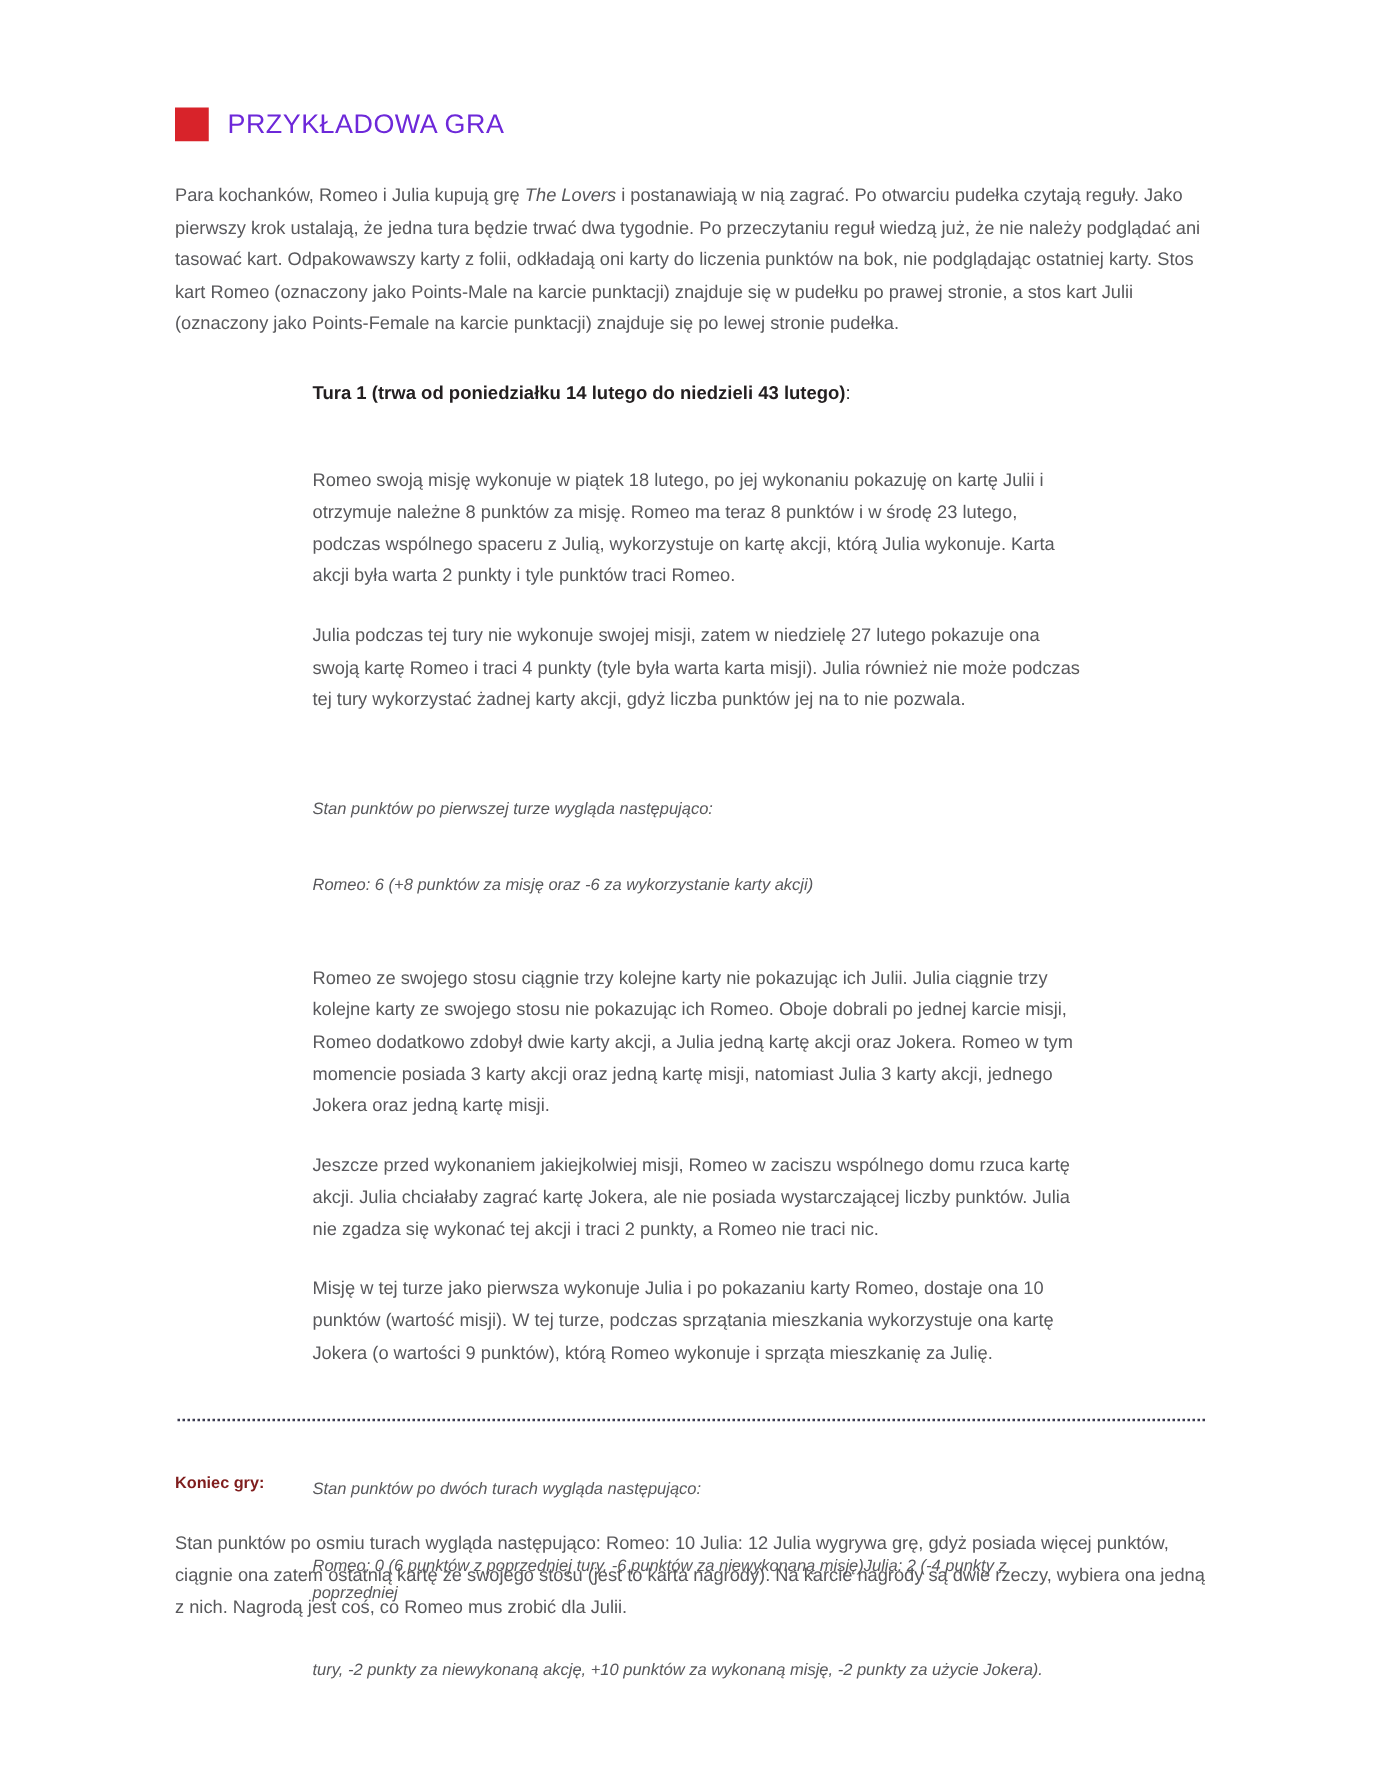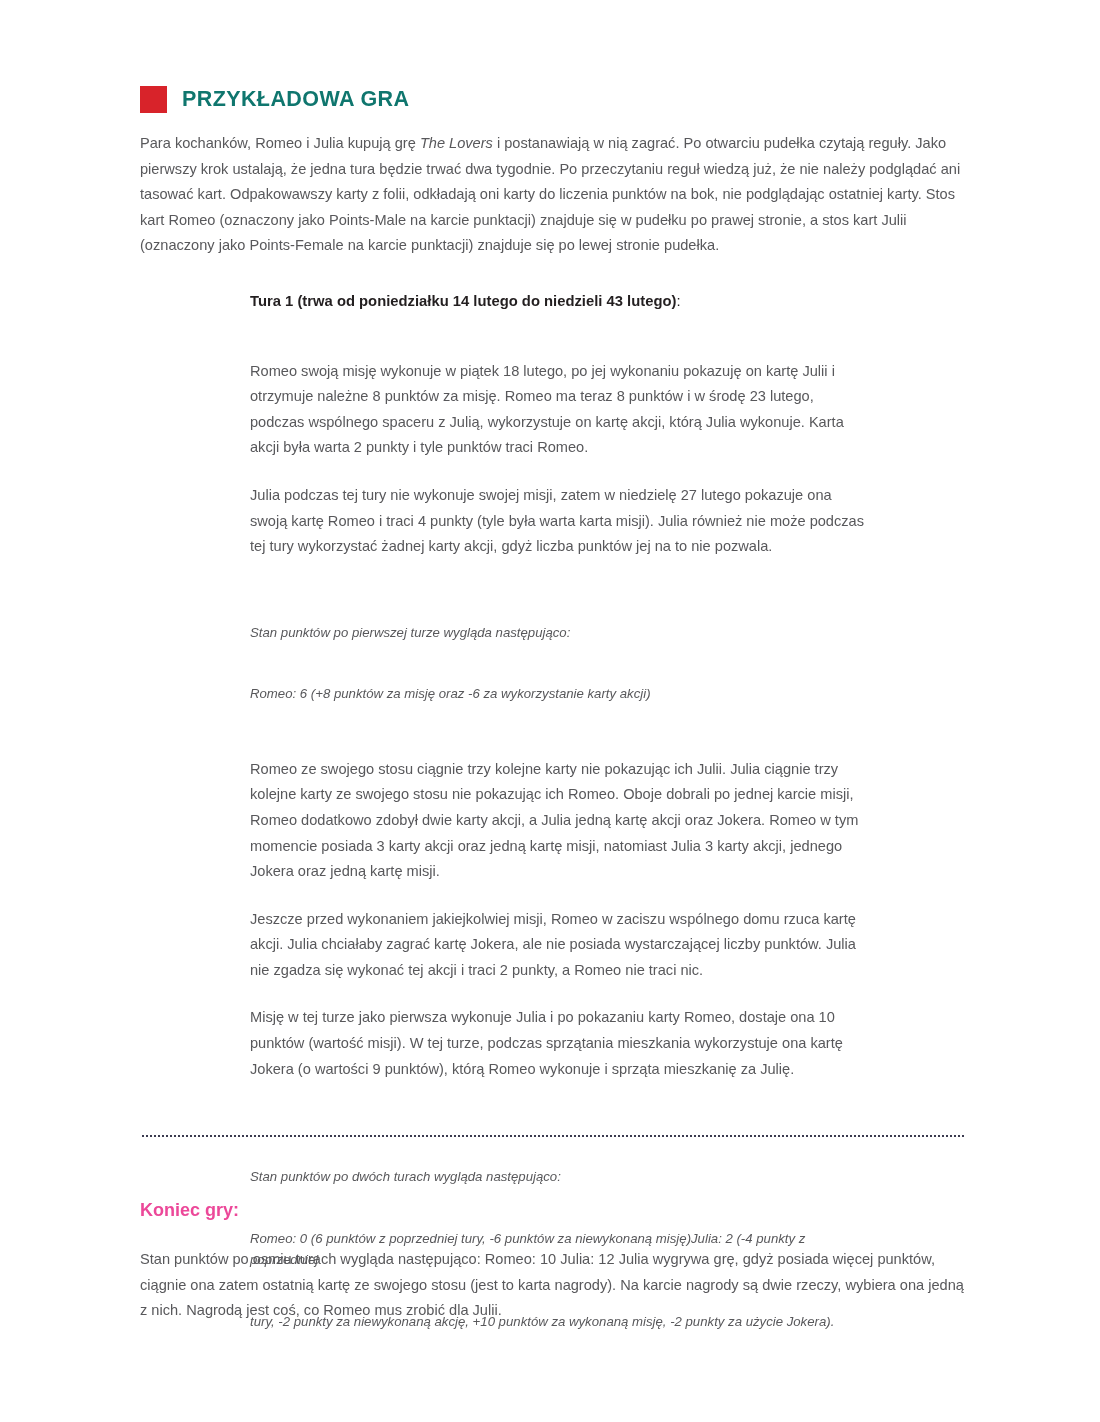--- a/index.html
+++ b/index.html
@@ -32,32 +32,32 @@
     gap: 15px;
   }
   .title-marker {
     width: 27px;
     height: 27px;
     background: #d8232a;
     flex: 0 0 auto;
   }
   .section-title {
     font-size: 21.5px;
-    font-weight: bold;
+    font-weight: normal;
     letter-spacing: 0.4px;
-    color: #0f766e;
+    color: #6d28d9;
     line-height: 1;
     white-space: nowrap;
   }
 
   
   .content {
     position: absolute;
     left: 140px;
-    top: 131px;
+    top: 145px;
     width: 824px;
   }
 
   p {
     margin: 0;
     color: #58585b;
     font-size: 14.6px;
     line-height: 25.6px;
     text-align: left;
   }
@@ -113,26 +113,25 @@
   }
 
   
   .end-section {
     position: absolute;
     left: 140px;
     top: 1175px;
     width: 830px;
   }
   .end-heading {
-    color: #ec4899;
-    font-size: 18px;
+    color: #7f1d1d;
+    font-size: 13px;
     font-weight: bold;
     line-height: 22px;
     margin-bottom: 26px;
-    margin-top: 24px;
   }
   .end-section p {
     width: 830px;
   }
 </style>
 </head>
 <body>
 
 <div class="page">
 

